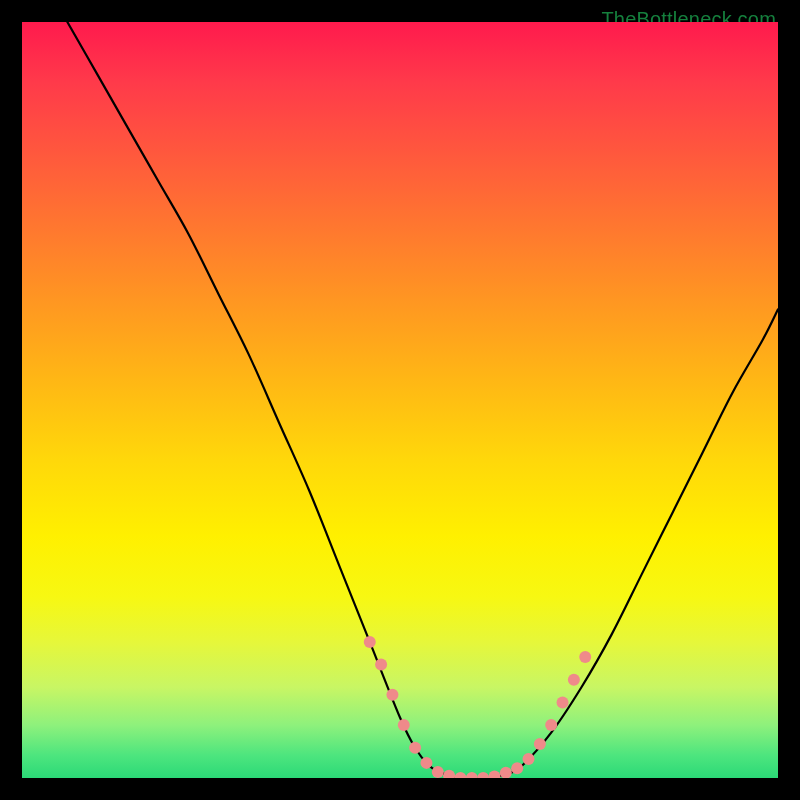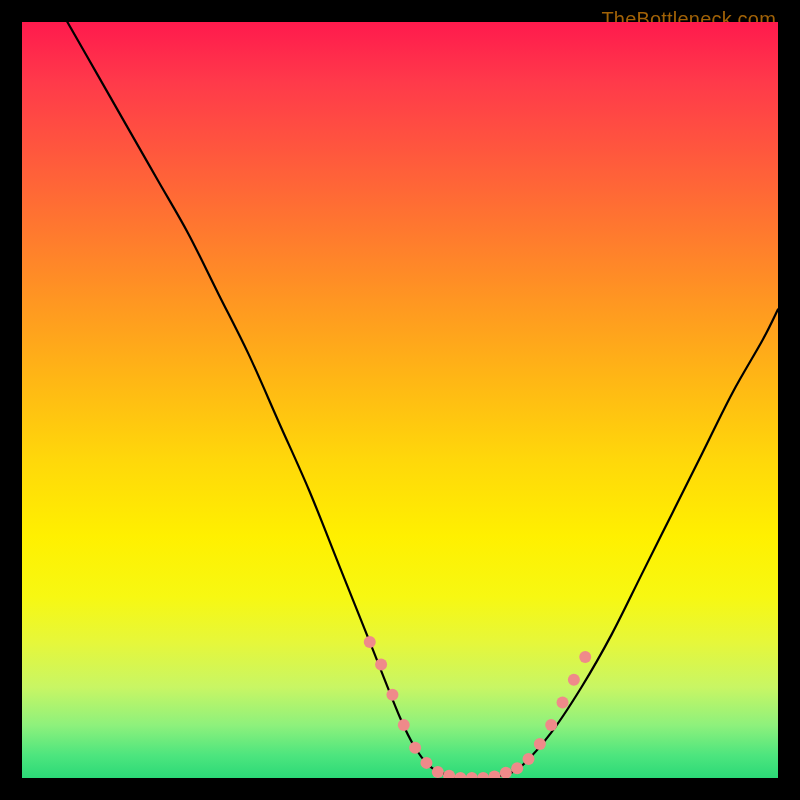--- a/index.html
+++ b/index.html
@@ -40,21 +40,21 @@
       #c8f664 88%,
       #8ef17c 93%,
       #4de57e 97%,
       #2bd977 100%
     );
   }
   .watermark {
     position: absolute;
     top: 8px;
     right: 24px;
-    color: #a16207;
+    color: #15803d;
     font-size: 20px;
     font-weight: 500;
     letter-spacing: 0.2px;
   }
   svg.curve {
     position: absolute;
     left: 0;
     top: 0;
     width: 756px;
     height: 756px;

